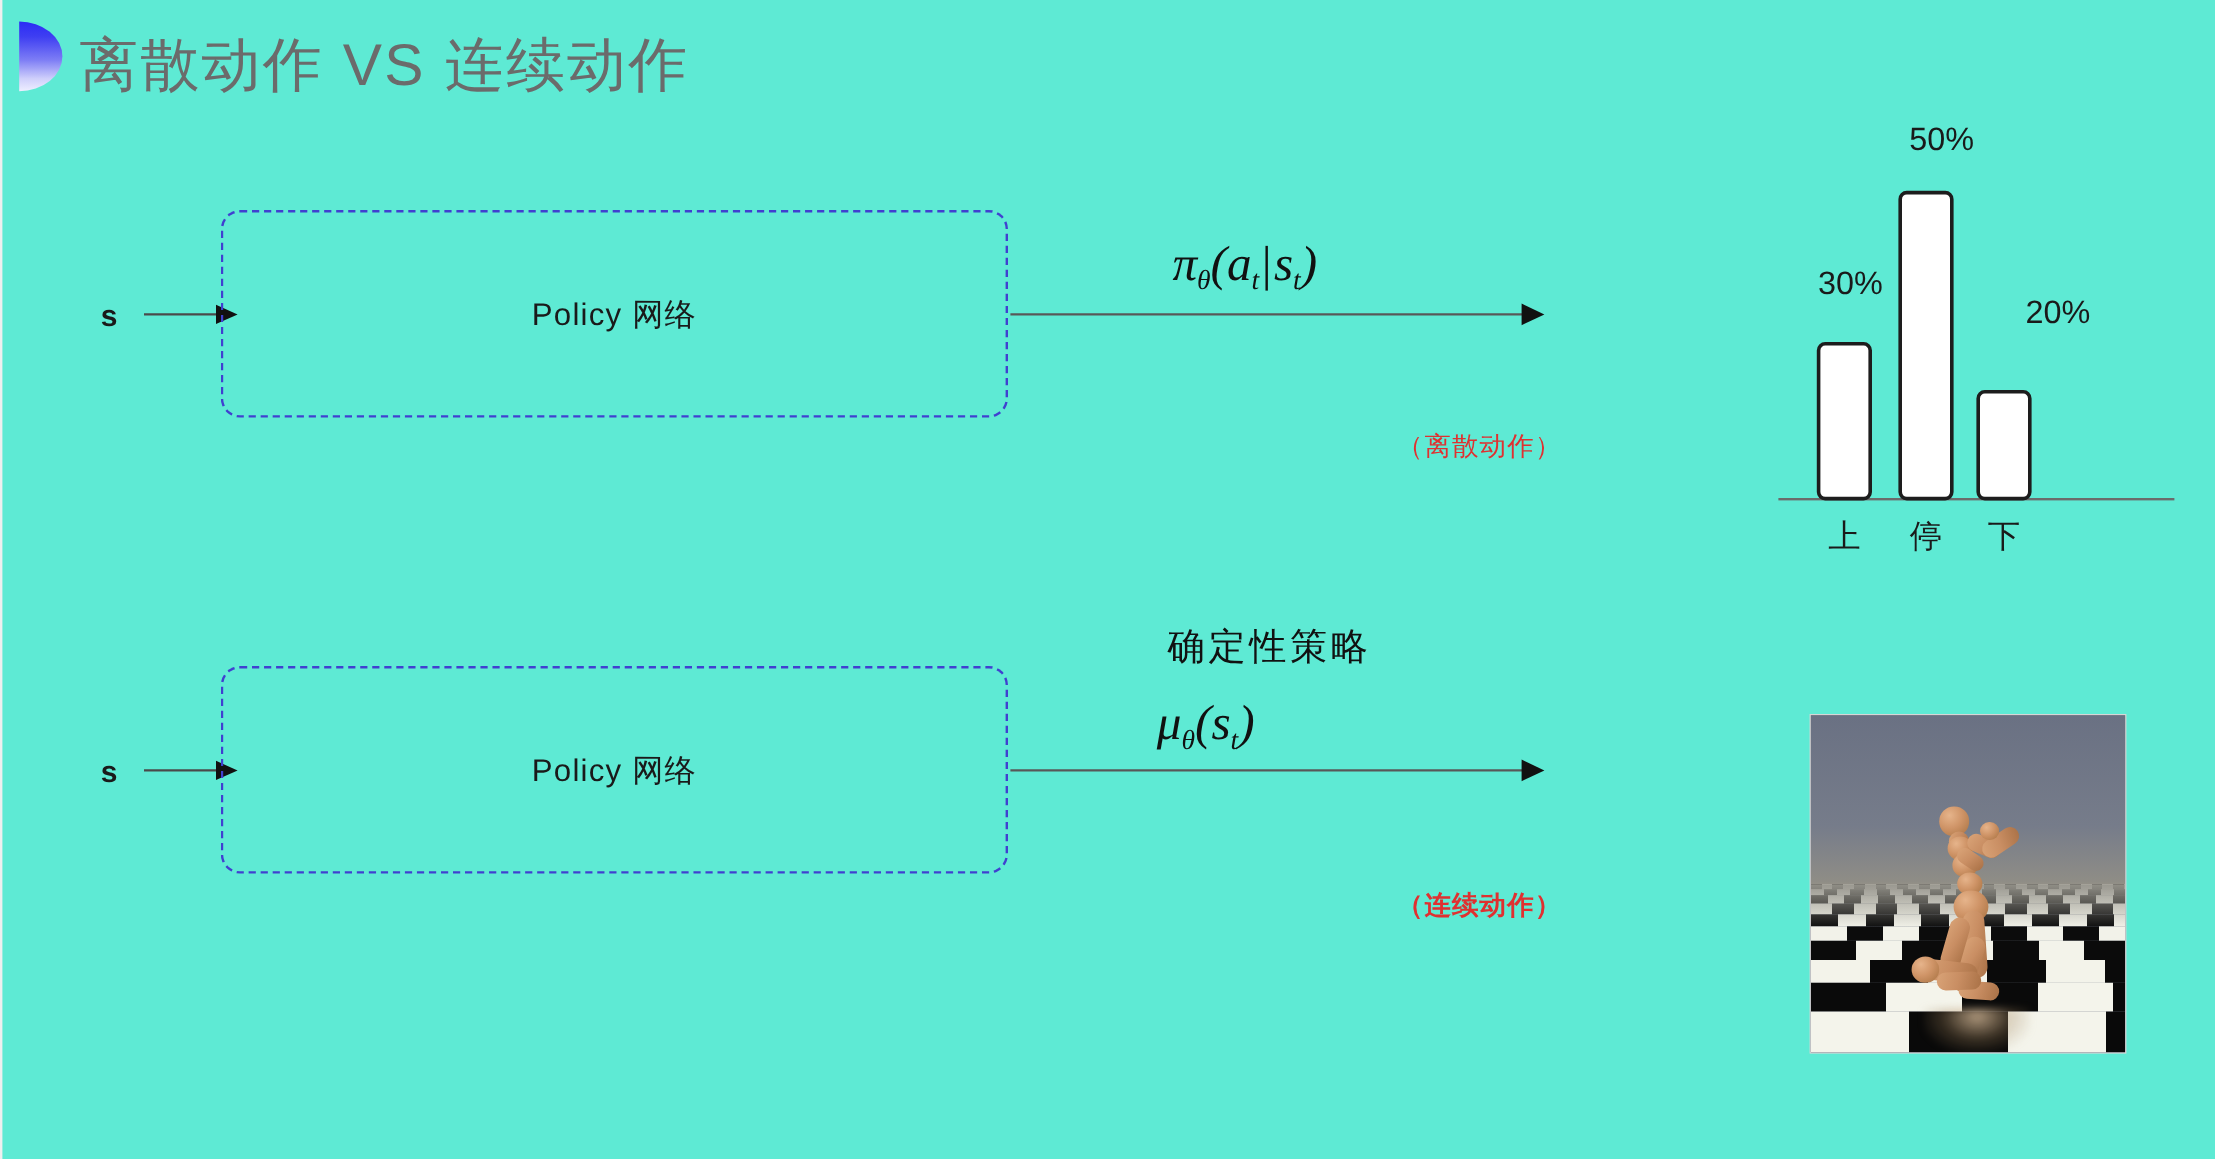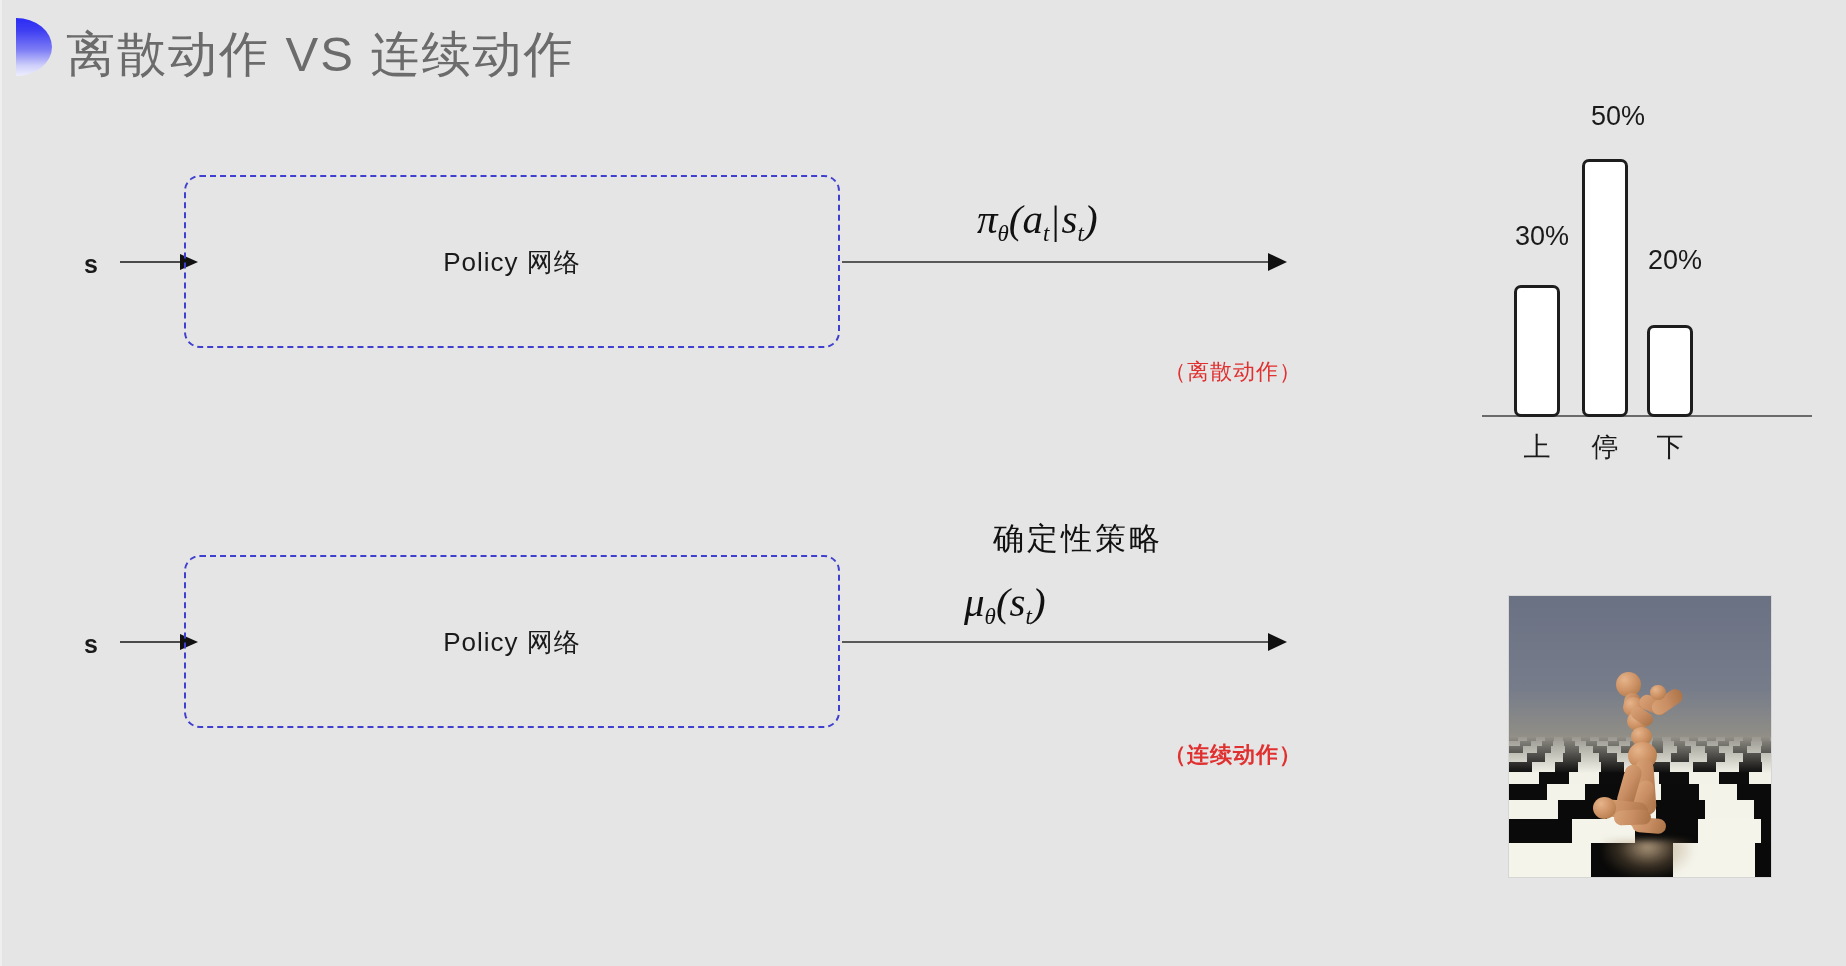--- a/index.html
+++ b/index.html
@@ -7,21 +7,21 @@
     padding: 0;
     background: #ffffff;
   }
   body {
     font-family: "Liberation Sans", "DejaVu Sans", sans-serif;
   }
   #slide {
     position: relative;
     width: 1846px;
     height: 966px;
-    background: #e5e5e5;
+    background: #5eead4;
     overflow: hidden;
     border-left: 2px solid #efefef;
     box-sizing: border-box;
   }
 
   
   #title-bullet {
     position: absolute;
     left: 14px;
     top: 18px;
@@ -205,45 +205,45 @@
   </div>
   <div class="red-note" style="left:1162px; top:357px;">（离散动作）</div>
 
   <div id="bar-chart">
     <div id="chart-axis"></div>
 
     <div class="bar-value" style="left:10px; top:126px; width:100px;">30%</div>
     <div class="bar" style="left:32px; width:46px; height:132px;"></div>
     <div class="bar-cat" style="left:5px; width:100px;">上</div>
 
-    <div class="bar-value" style="left:86px; top:6px; width:100px;">50%</div>
+    <div class="bar-value" style="left:63px; top:6px; width:100px;text-align:right;">50%</div>
     <div class="bar" style="left:100px; width:46px; height:258px;"></div>
     <div class="bar-cat" style="left:73px; width:100px;">停</div>
 
-    <div class="bar-value" style="left:143px; top:150px; width:100px;">20%</div>
+    <div class="bar-value" style="left:143px; top:150px; width:100px;padding-left:40px;">20%</div>
     <div class="bar" style="left:165px; width:46px; height:92px;"></div>
     <div class="bar-cat" style="left:138px; width:100px;">下</div>
   </div>
 
   <div class="s-label" style="left:82px; top:630px;">s</div>
   <svg class="arrow-svg" style="left:118px; top:630px;" width="78" height="24" viewBox="0 0 78 24">
     <line x1="0" y1="12" x2="62" y2="12" stroke="#4a4a4a" stroke-width="2"></line>
     <polygon points="60,4 78,12 60,20" fill="#111111"></polygon>
   </svg>
 
   <div class="policy-box" style="left:182px; top:555px; width:656px; height:173px;">
     <div class="policy-label">Policy 网络</div>
   </div>
 
   <svg class="arrow-svg" style="left:840px; top:630px;" width="445" height="24" viewBox="0 0 445 24">
     <line x1="0" y1="12" x2="428" y2="12" stroke="#585858" stroke-width="2"></line>
     <polygon points="426,3 445,12 426,21" fill="#111111"></polygon>
   </svg>
 
-  <div class="policy-name" style="left:971px; top:518px;margin-left:20px;">确定性策略</div>
+  <div class="policy-name" style="left:971px; top:518px;">确定性策略</div>
   <div class="policy-formula" style="left:962px; top:578px;">
     <span>μ</span><sub>θ</sub><span>(</span><span>s</span><sub>t</sub><span>)</span>
   </div>
   <div class="red-note" style="left:1162px; top:740px;font-weight:bold;">（连续动作）</div>
 
   <div id="humanoid-frame">
     <div id="sky"></div>
 
     <div id="floor-wrap">
       <div class="floor-row" style="top:0%;  height:3%;  background-image:repeating-linear-gradient(90deg,#1a1a18 0 9px,#e9e9e0 9px 18px); opacity:.9;"></div>

